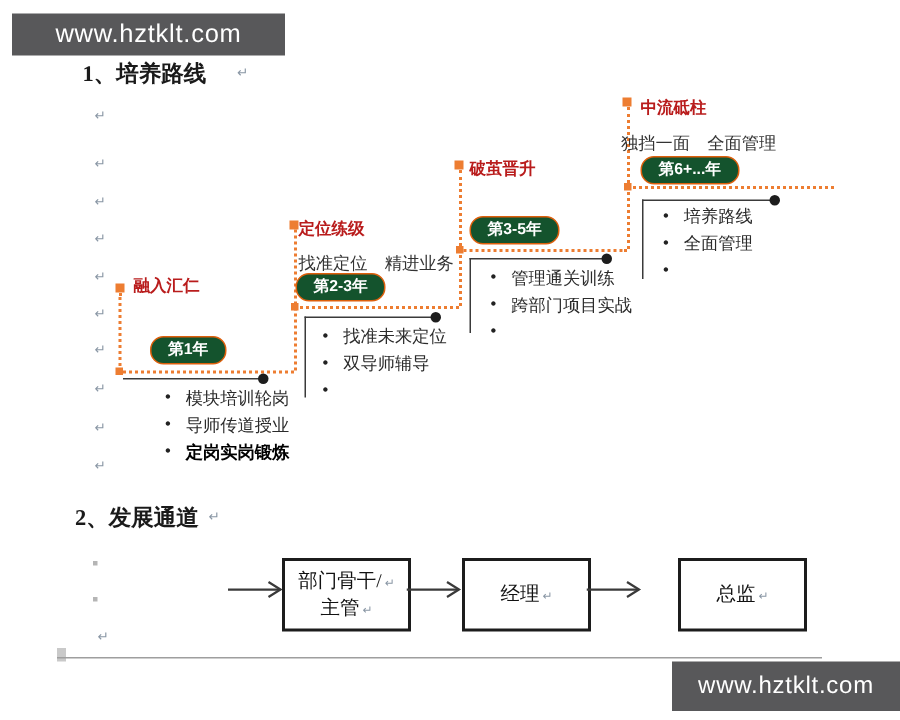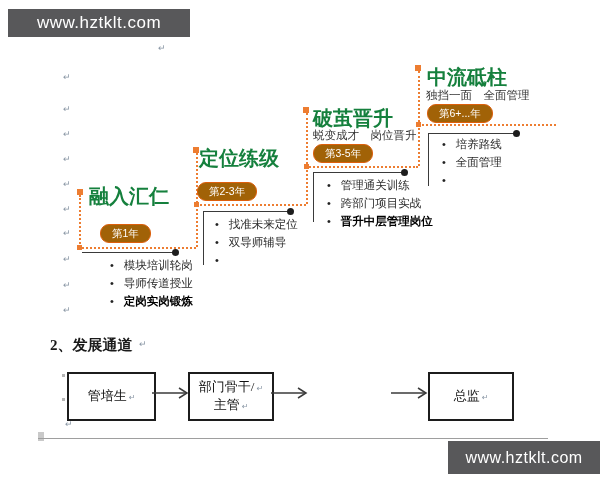--- a/index.html
+++ b/index.html
@@ -10,24 +10,24 @@
       font-family:"Liberation Sans",sans-serif;letter-spacing:.5px;}
   .wm-top{left:8px;top:9px;width:182px;height:28px;font-size:17px;}
   .wm-bottom{left:448px;top:441px;width:152px;height:33px;font-size:16px;}
   
   .h1,.h2{position:absolute;font-family:"Liberation Serif",serif;font-weight:bold;font-size:15px;color:#1a1a1a;}
   .h1{left:55px;top:40px;}
   .h2{left:50px;top:336px;text-align:right;}
   
   .pm{position:absolute;font-size:9px;color:#8a97a5;line-height:9px;}
   .sq{position:absolute;width:6px;height:6px;background:#ed7d31;}
-  .stitle{position:absolute;font-weight:bold;font-size:20px;color:#15803d;white-space:nowrap;}
+  .stitle{position:absolute;font-weight:bold;font-size:11px;color:#b91c1c;white-space:nowrap;}
   .ssub{position:absolute;font-size:11.5px;color:#333;white-space:pre;}
   .badge{position:absolute;height:17px;line-height:17px;padding:0 11px;border-radius:9px;
-         background:#a16207;border:1px solid #dd5f0c;color:#fff;font-size:10.5px;font-weight:normal;white-space:nowrap;}
+         background:#14532d;border:1px solid #dd5f0c;color:#fff;font-size:10.5px;font-weight:bold;white-space:nowrap;}
   
   .vdot{position:absolute;width:0;border-left:2px dotted #ed7d31;}
   .hdot{position:absolute;height:0;border-top:2px dotted #ed7d31;}
   .vsol{position:absolute;width:0;border-left:1.5px solid #3a3a3a;}
   .hsol{position:absolute;height:0;border-top:1.5px solid #3a3a3a;}
   .edot{position:absolute;width:7px;height:7px;border-radius:50%;background:#1d1d1d;}
   
   .blist{position:absolute;list-style:none;margin:0;padding:0;}
   .blist li{height:18px;display:flex;align-items:center;font-size:11.5px;color:#2b2b2b;white-space:nowrap;}
   .blist .bdot{font-size:11px;color:#222;margin-right:10px;}
@@ -43,20 +43,21 @@
   .speck{position:absolute;width:3px;height:3px;background:#b5b5b5;}
 </style>
 </head>
 <body>
 
 <div class="page">
 
   <div class="wm wm-top">www.hztklt.com</div>
   <div class="wm wm-bottom">www.hztklt.com</div>
 
+  <div class="h1">1、培养路线</div>
   <div class="h2">2、发展通道</div>
   <span class="pm" style="left:158px;top:44px">↵</span>
   <span class="pm" style="left:139px;top:340px">↵</span>
 
   <span class="pm" style="left:63px;top:73px">↵</span>
   <span class="pm" style="left:63px;top:105px">↵</span>
   <span class="pm" style="left:63px;top:130px">↵</span>
   <span class="pm" style="left:63px;top:155px">↵</span>
   <span class="pm" style="left:63px;top:180px">↵</span>
   <span class="pm" style="left:63px;top:205px">↵</span>
@@ -78,30 +79,30 @@
   <div class="sq" style="left:194px;top:202px;width:5px;height:5px"></div>
   <div class="sq" style="left:304px;top:164px;width:5px;height:5px"></div>
   <div class="sq" style="left:416px;top:122px;width:5px;height:5px"></div>
 
   <div class="sq" style="left:77px;top:189px"></div>
   <div class="stitle" style="left:89px;top:183px">融入汇仁</div>
   <div class="badge" style="left:100px;top:224px">第1年</div>
 
   <div class="sq" style="left:193px;top:147px"></div>
   <div class="stitle" style="left:199px;top:145px">定位练级</div>
+  <div class="ssub" style="left:199px;top:168px">找准定位　精进业务</div>
   <div class="badge" style="left:197px;top:182px">第2-3年</div>
 
   <div class="sq" style="left:303px;top:107px"></div>
   <div class="stitle" style="left:313px;top:105px">破茧晋升</div>
-  <div class="ssub" style="left:313px;top:128px">蜕变成才　岗位晋升</div>
   <div class="badge" style="left:313px;top:144px">第3-5年</div>
 
   <div class="sq" style="left:415px;top:65px"></div>
   <div class="stitle" style="left:427px;top:64px">中流砥柱</div>
-  <div class="ssub" style="left:426px;top:88px">独挡一面　全面管理</div>
+  <div class="ssub" style="left:414px;top:88px">独挡一面　全面管理</div>
   <div class="badge" style="left:427px;top:104px">第6+...年</div>
 
   <div class="hsol" style="left:82px;top:252px;width:96px"></div>
   <div class="edot" style="left:172px;top:249px"></div>
   <div class="vsol" style="left:203px;top:211px;height:54px"></div>
   <div class="hsol" style="left:203px;top:211px;width:89px"></div>
   <div class="edot" style="left:287px;top:208px"></div>
   <div class="vsol" style="left:313px;top:172px;height:50px"></div>
   <div class="hsol" style="left:313px;top:172px;width:93px"></div>
   <div class="edot" style="left:401px;top:169px"></div>
@@ -140,59 +141,58 @@
     <li>
         <span class="bdot">•</span>
         <span class="t">管理通关训练</span>
       </li>
     <li>
         <span class="bdot">•</span>
         <span class="t">跨部门项目实战</span>
       </li>
     <li class="b">
         <span class="bdot">•</span>
-        <span class="t">晋升中层管理岗位</span>
       </li>
   </ul>
   <ul class="blist" style="left:442px;top:135px">
     <li>
         <span class="bdot">•</span>
         <span class="t">培养路线</span>
       </li>
     <li>
         <span class="bdot">•</span>
         <span class="t">全面管理</span>
       </li>
     <li class="b">
         <span class="bdot">•</span>
       </li>
   </ul>
 
   <div class="speck" style="left:62px;top:374px"></div>
   <div class="speck" style="left:62px;top:398px"></div>
 
-  <div class="fbox" style="left:67px;top:372px;width:85px">
-    <div><span>管培生</span><span class="pmi">↵</span></div>
-  </div>
   <svg class="arrow" style="left:152px;top:387px" width="38" height="12">
     <line x1="0" y1="6" x2="35" y2="6" stroke="#3a3a3a" stroke-width="1.5"></line>
     <polyline points="27,1 35,6 27,11" fill="none" stroke="#3a3a3a" stroke-width="1.5"></polyline>
   </svg>
   <div class="fbox" style="left:188px;top:372px">
     <div><span>部门骨干/</span><span class="pmi">↵</span></div>
     <div><span>主管</span><span class="pmi">↵</span></div>
   </div>
   <svg class="arrow" style="left:271px;top:387px" width="38" height="12">
     <line x1="0" y1="6" x2="35" y2="6" stroke="#3a3a3a" stroke-width="1.5"></line>
     <polyline points="27,1 35,6 27,11" fill="none" stroke="#3a3a3a" stroke-width="1.5"></polyline>
   </svg>
+  <div class="fbox" style="left:308px;top:372px">
+    <div><span>经理</span><span class="pmi">↵</span></div>
+  </div>
   <svg class="arrow" style="left:391px;top:387px" width="38" height="12">
     <line x1="0" y1="6" x2="35" y2="6" stroke="#3a3a3a" stroke-width="1.5"></line>
     <polyline points="27,1 35,6 27,11" fill="none" stroke="#3a3a3a" stroke-width="1.5"></polyline>
   </svg>
-  <div class="fbox" style="left:428px;top:372px">
+  <div class="fbox" style="left:452px;top:372px">
     <div><span>总监</span><span class="pmi">↵</span></div>
   </div>
 
   <div class="nub"></div>
   <div class="botline"></div>
 
 </div>
 
 </body></html>

